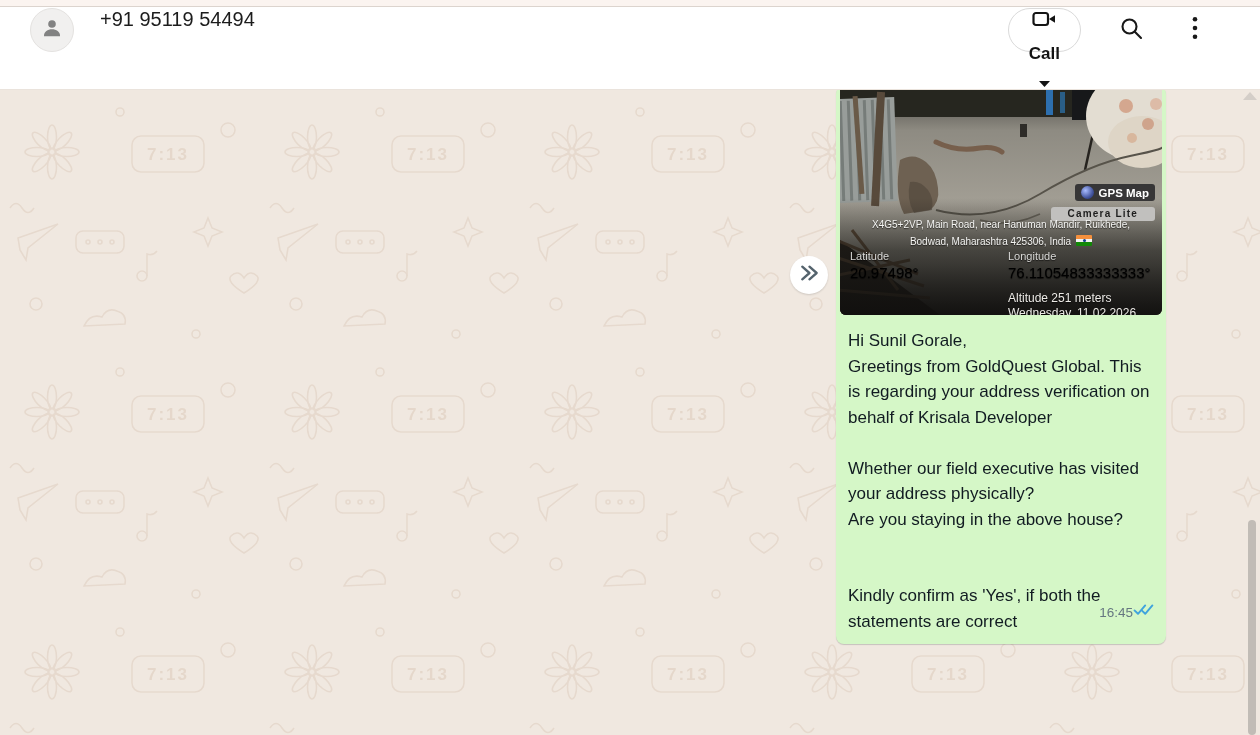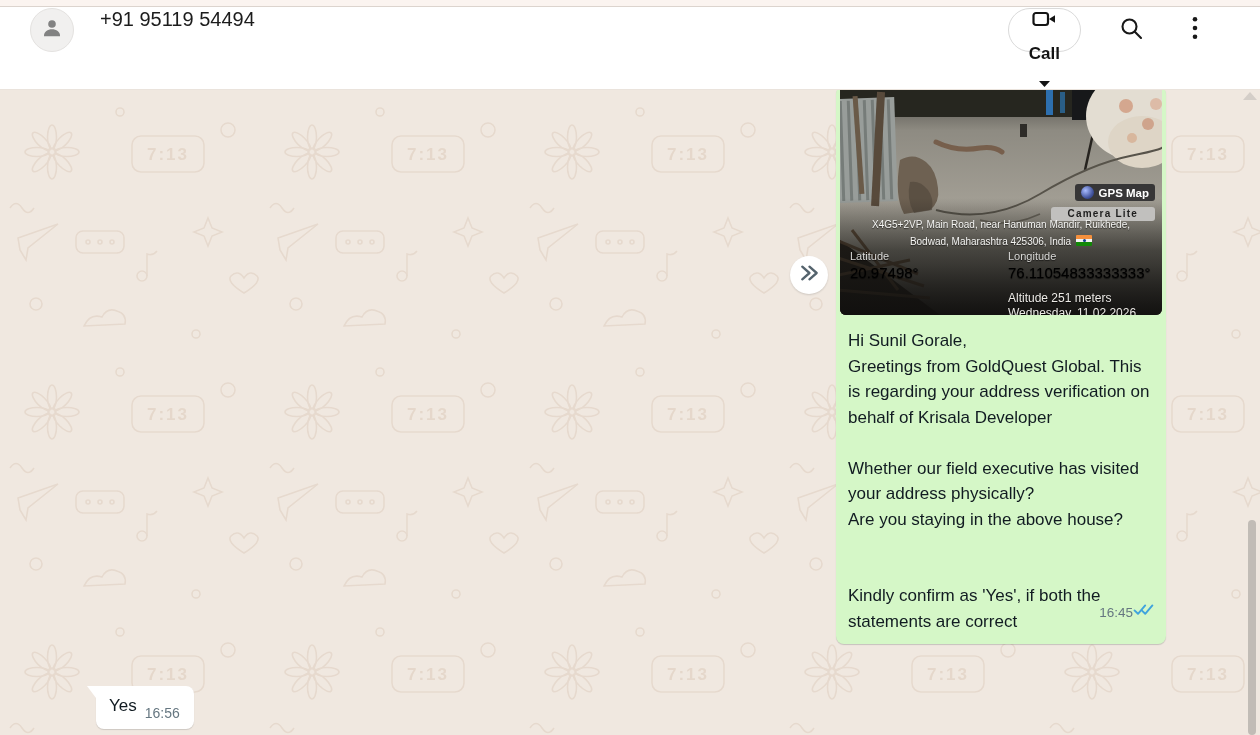--- a/index.html
+++ b/index.html
@@ -307,22 +307,18 @@
         <span class="msg-time">16:45</span>
         <span>
           <svg width="22" height="13" viewBox="0 0 22 13" fill="none" stroke="#3fa3dd" stroke-width="1.9" stroke-linecap="round" stroke-linejoin="round">
             <path d="M1.5 7.4 L5 10.8 L12.2 2.4"></path>
             <path d="M8.7 7.4 L12.2 10.8 L19.4 2.4"></path>
           </svg>
         </span>
       </div>
     </div>
 
-    <div class="msg-in">
-      <span class="msg-in-text">Yes</span>
-      <span class="msg-in-time">16:56</span>
-    </div>
 
     <div class="scroll-up-arrow"></div>
     <div class="scroll-thumb"></div>
 
   </main>
 </div>
 
 </body></html>

